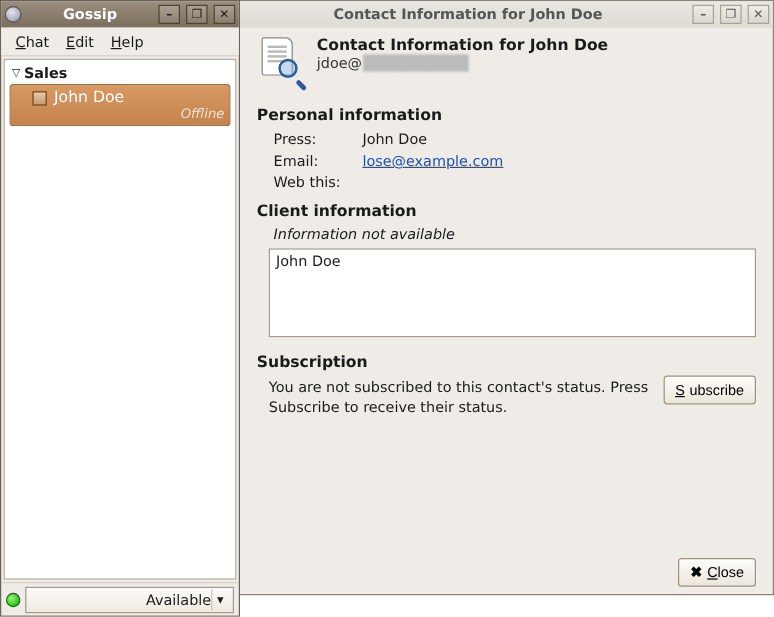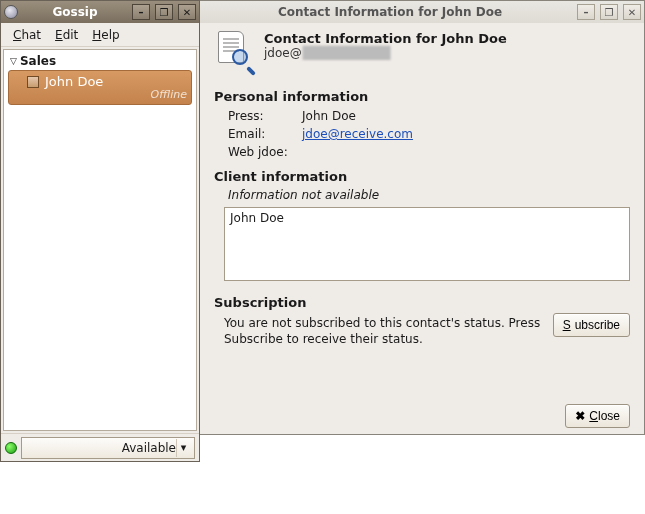--- a/index.html
+++ b/index.html
@@ -8,21 +8,21 @@
     font-family: "DejaVu Sans", "Bitstream Vera Sans", sans-serif;
     font-size: 12px;
     color: #1a1a1a;
     background: #fff;
     width: 645px;
     height: 514px;
     position: relative;
   }
   .panes { display: flex; width: 645px; height: 514px; }
   
-  .win-left { width: 200px; height: 462px; display: flex; flex-direction: column; background: #efebe7; border: 1px solid #6a6257; }
+  .win-left { width: 200px; height: 514px; display: flex; flex-direction: column; background: #efebe7; border: 1px solid #6a6257; }
   .titlebar {
     height: 22px;
     background: linear-gradient(to bottom, #9a8e7d, #7a6f5e);
     color: #fff;
     display: flex; align-items: center;
     padding: 0 3px;
     font-weight: bold;
     font-size: 12px;
     gap: 4px;
   }
@@ -78,21 +78,21 @@
   .status-combo {
     flex:1; height:22px; background: linear-gradient(to bottom,#fdfcfa,#efe9df);
     border:1px solid #a69b88; display:flex; align-items:center; padding:0 4px 0 6px;
     justify-content: flex-end; cursor:pointer;
   }
   .combo-arrow {
     width:14px; height:18px; border-left:1px solid #cfc6b8; display:flex;
     align-items:center; justify-content:center; font-size:11px;
   }
   
-  .win-right { flex:1; height:435px; display:flex; flex-direction:column; background:#efebe7; border:1px solid #88847c; border-left:none; }
+  .win-right { flex:1; height:496px; display:flex; flex-direction:column; background:#efebe7; border:1px solid #88847c; border-left:none; }
   .titlebar2 {
     height: 22px;
     background: linear-gradient(to bottom, #e9e7e2, #dedbd4);
     color: #555; display:flex; align-items:center; padding: 0 3px; gap:4px; font-size:12px;
   }
   .titlebar2 .tb-title { flex:1; text-align:center; font-weight:bold; }
   .tb2-btn {
     width:18px; height:16px;
     background: linear-gradient(to bottom,#efece6,#dcd7cd);
     border:1px solid #a7a193;
@@ -198,22 +198,22 @@
               <span class="blur">██████████</span>
           </div>
         </div>
       </div>
 
       <div class="section-h">Personal information</div>
       <div class="grid">
         <span class="lbl">Press:</span>
         <span>John Doe</span>
         <span class="lbl">Email:</span>
-        <span class="link">jdoe@receive.com</span>
-        <span class="lbl">Web jdoe:</span>
+        <span class="link">lose@example.com</span>
+        <span class="lbl">Web this:</span>
         <span></span>
       </div>
 
       <div class="section-h">Client information</div>
       <div class="client-na">Information not available</div>
 
       <div class="desc-box">
         <span>John Doe</span>
       </div>
 

